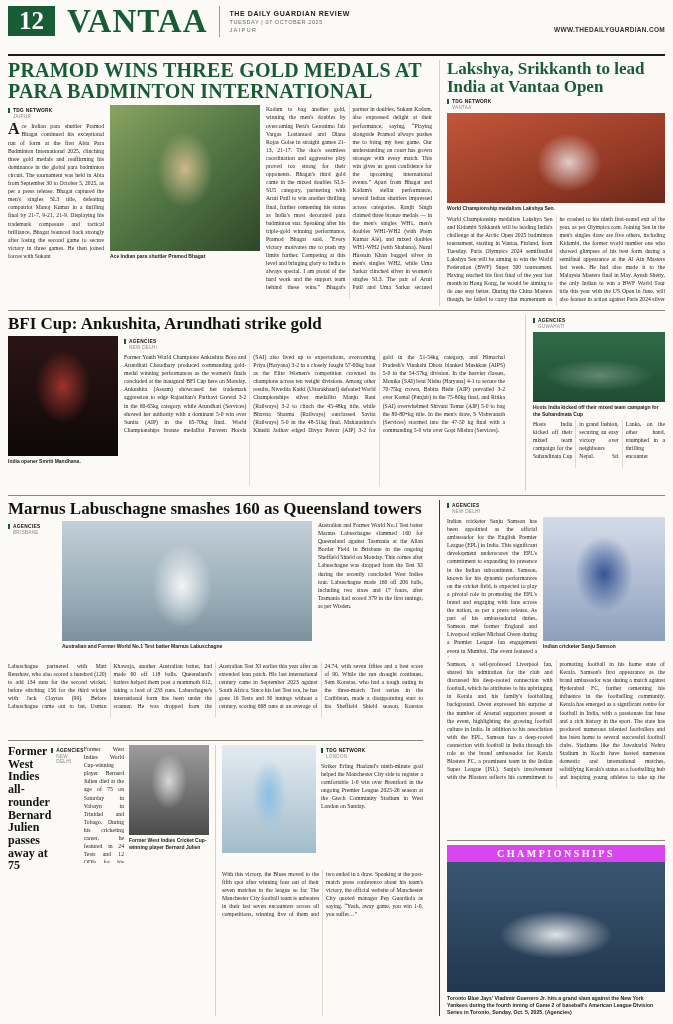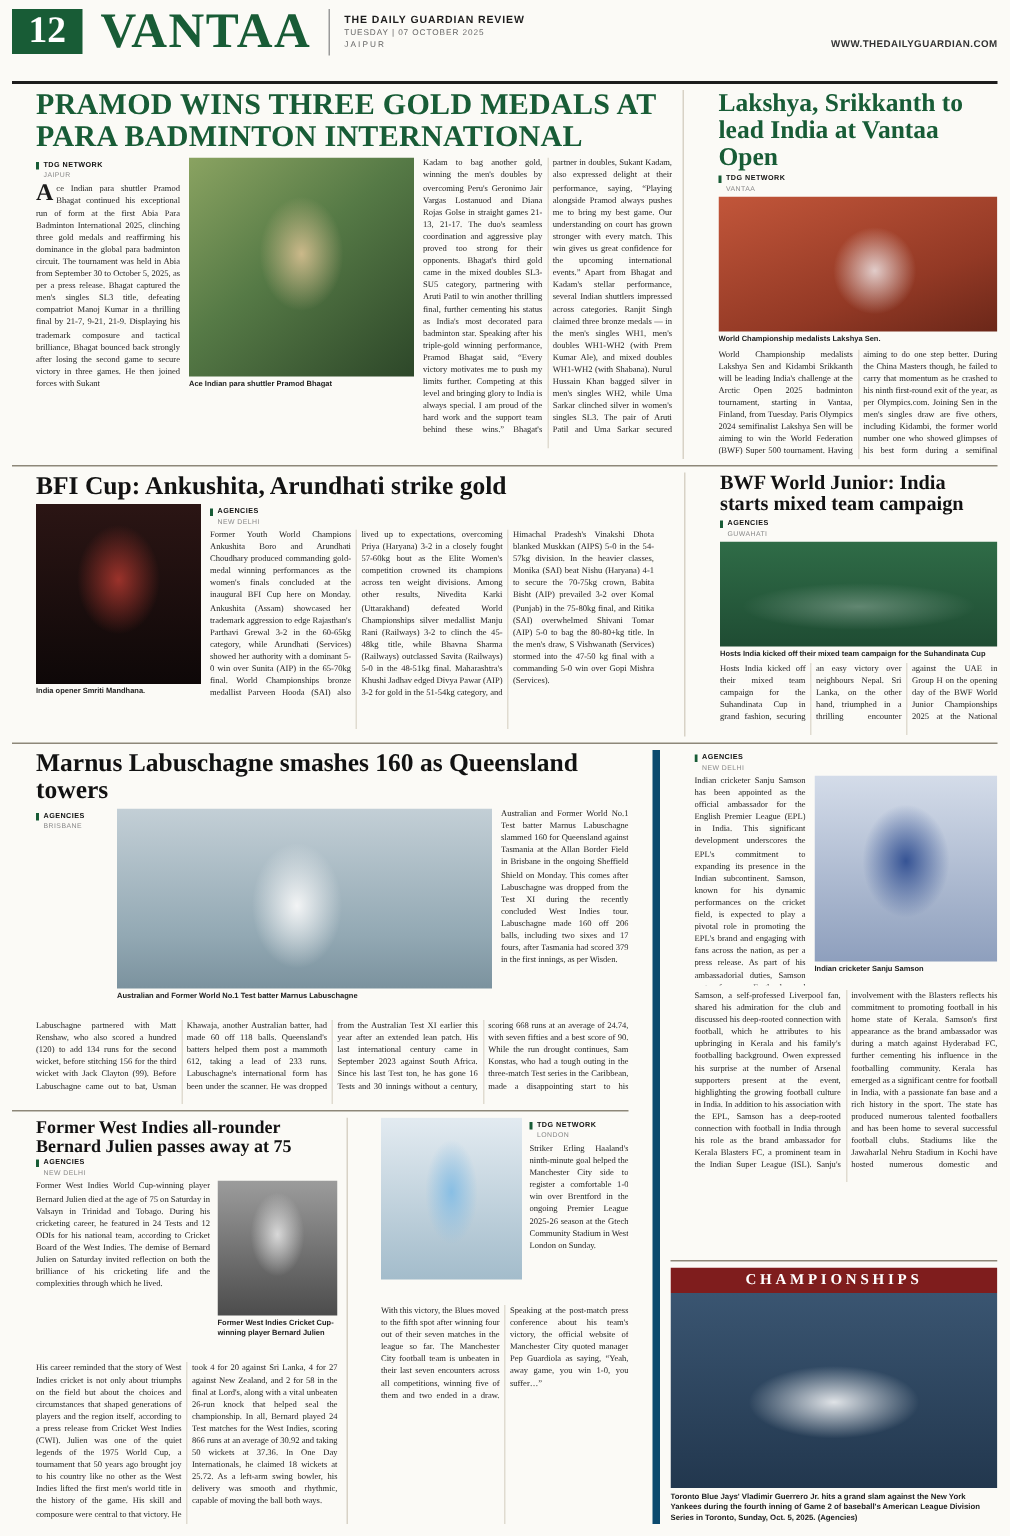--- a/index.html
+++ b/index.html
@@ -33,33 +33,33 @@
   .byline .agency { display:block; font-size:4.8px; font-weight:bold; color:#111; border-left:2px solid #185c36; padding-left:3px; letter-spacing:.3px; }
   .byline .loc { display:block; font-size:4.6px; color:#888; padding-left:5px; margin-top:1px; letter-spacing:.3px; }
   .body { font-size:5.7px; line-height:1.42; text-align:justify; color:#1c1c1c; overflow:hidden; }
   .cols-2 { column-count:2; column-gap:7px; column-rule:1px solid #e0dbd0; }
   .cols-3 { column-count:3; column-gap:7px; column-rule:1px solid #e0dbd0; }
   .cols-4 { column-count:4; column-gap:7px; column-rule:1px solid #e0dbd0; }
   .dropcap::first-letter { float:left; font-size:16px; line-height:12px; font-weight:bold; padding:1px 2px 0 0; }
   figure { margin:0; overflow:hidden; }
   .img { width:100%; background-size:cover; }
   figcaption { font-family:"Liberation Sans", sans-serif; font-size:5px; font-weight:bold; color:#222; padding-top:2px; line-height:1.3; }
-  .art { overflow:hidden;margin-left:16px; }
+  .art { overflow:hidden; }
   .hrule { border-top:1px solid #8d8779; margin:4px 0; flex:none; }
 
   
   .row { display:flex; }
   .row1 { height:246px; flex:none; margin-top:4px; }
   .row2 { height:176px; flex:none; }
   .row3 { flex:1; overflow:hidden; }
   .art-pramod { width:432px; flex:none; padding-right:7px; border-right:1px solid #d8d2c6; }
   .art-lakshya { flex:1; padding-left:7px; }
-  .art-bfi { width:433px; flex:none; padding-right:20px; border-right:1px solid #d8d2c6; }
+  .art-bfi { width:518px; flex:none; padding-right:20px; border-right:1px solid #d8d2c6; }
   .art-bwf { flex:1; padding-left:7px; }
-  .col-left { width:432px; flex:none; padding-right:16px; border-right:5px solid #0c4a6e; display:flex; flex-direction:column; }
+  .col-left { width:432px; flex:none; padding-right:16px; border-right:1px solid #0c4a6e; display:flex; flex-direction:column; }
   .col-right { flex:1; padding-left:7px; display:flex; flex-direction:column; }
 
   
   .p-flex { display:flex; gap:6px; height:194px; margin-top:3px; }
   .p-colA { width:96px; flex:none; display:flex; flex-direction:column; }
   .p-colA .body { flex:1; }
   .fig-pramod { width:150px; flex:none; }
   .img-pramod { height:146px;
     background: radial-gradient(ellipse 30% 42% at 50% 44%, rgba(224,196,150,.85), transparent 62%),
                 linear-gradient(140deg,#8aa361,#567a46 45%,#2d4729); }
@@ -103,41 +103,41 @@
   .s-flex { display:flex; gap:6px; height:140px; }
   .s-bodyA { flex:1; }
   .fig-samson { width:122px; flex:none; }
   .img-samson { height:124px;
     background: radial-gradient(ellipse 36% 46% at 50% 46%, rgba(43,74,143,.92), transparent 66%),
                 linear-gradient(180deg,#d4dce9,#8e9fbd); }
   .s-body2 { height:128px; margin-top:3px; }
 
   
   .bottom-row { flex:1; overflow:hidden; }
-  .art-bernard { width:208px; flex:none; padding-right:6px; border-right:1px solid #d8d2c6; display:flex; flex-direction:column; }
+  .art-bernard { width:208px; flex:none; padding-right:6px; border-right:1px solid #d8d2c6; display:flex; }
   .art-premier { flex:1; padding-left:6px; display:flex; flex-direction:column; }
   .b-flex { display:flex; gap:5px; height:118px; }
   .b-bodyA { flex:1; }
   .fig-bernard { width:80px; flex:none; }
   .img-bernard { height:90px;
     background: radial-gradient(ellipse 36% 50% at 50% 40%, rgba(232,232,232,.85), transparent 62%),
                 linear-gradient(180deg,#9c9c9c,#4c4c4c); }
   .b-body2 { flex:1; margin-top:3px; }
   .p2-flex { display:flex; gap:5px; height:122px; }
   .fig-haaland { width:94px; flex:none; }
   .img-haaland { height:108px;
     background: radial-gradient(ellipse 30% 52% at 50% 46%, rgba(133,189,228,.95), transparent 62%),
                 linear-gradient(180deg,#e3ebf1,#a3bccb); }
   .p2-right { flex:1; display:flex; flex-direction:column; }
   .p2-right .body { flex:1; }
   .p2-body2 { flex:1; margin-top:3px; }
 
   
   .champ { flex:1; display:flex; flex-direction:column; overflow:hidden; }
-  .champ-banner { background:#7f1d1d; color:#fff; font-weight:bold; font-size:10px; letter-spacing:2.5px; text-align:center; padding:3px 0; flex:none; }
+  .champ-banner { background:#d946ef; color:#fff; font-weight:bold; font-size:10px; letter-spacing:2.5px; text-align:center; padding:3px 0; flex:none; }
   .img-baseball { flex:1; min-height:110px;
     background: radial-gradient(ellipse 42% 30% at 50% 56%, rgba(255,255,255,.85), transparent 62%),
                 linear-gradient(180deg,#3a5571,#22374e); }
   .champ-caption { font-family:"Liberation Sans", sans-serif; font-size:5.2px; font-weight:bold; line-height:1.35; color:#1d1d1d; padding-top:3px; flex:none; }
 </style>
 </head>
 <body>
 
 <div class="page">
 
@@ -199,21 +199,20 @@
           <div class="byline">
             <span class="agency">AGENCIES</span>
             <span class="loc">NEW DELHI</span>
           </div>
           <div class="body cols-3">Former Youth World Champions Ankushita Boro and Arundhati Choudhary produced commanding gold-medal winning performances as the women's finals concluded at the inaugural BFI Cup here on Monday. Ankushita (Assam) showcased her trademark aggression to edge Rajasthan's Parthavi Grewal 3-2 in the 60-65kg category, while Arundhati (Services) showed her authority with a dominant 5-0 win over Sunita (AIP) in the 65-70kg final. World Championships bronze medallist Parveen Hooda (SAI) also lived up to expectations, overcoming Priya (Haryana) 3-2 in a closely fought 57-60kg bout as the Elite Women's competition crowned its champions across ten weight divisions. Among other results, Nivedita Karki (Uttarakhand) defeated World Championships silver medallist Manju Rani (Railways) 3-2 to clinch the 45-48kg title, while Bhavna Sharma (Railways) outclassed Savita (Railways) 5-0 in the 48-51kg final. Maharashtra's Khushi Jadhav edged Divya Pawar (AIP) 3-2 for gold in the 51-54kg category, and Himachal Pradesh's Vinakshi Dhota blanked Muskkan (AIPS) 5-0 in the 54-57kg division. In the heavier classes, Monika (SAI) beat Nishu (Haryana) 4-1 to secure the 70-75kg crown, Babita Bisht (AIP) prevailed 3-2 over Komal (Punjab) in the 75-80kg final, and Ritika (SAI) overwhelmed Shivani Tomar (AIP) 5-0 to bag the 80-80+kg title. In the men's draw, S Vishwanath (Services) stormed into the 47-50 kg final with a commanding 5-0 win over Gopi Mishra (Services).</div>
         </div>
       </div>
     </article>
 
     <article class="art art-bwf">
-      <h2 class="hl h-md">BWF World Junior: India starts mixed team campaign</h2>
       <div class="byline">
         <span class="agency">AGENCIES</span>
         <span class="loc">GUWAHATI</span>
       </div>
       <figure>
         <div class="img img-bwf"></div>
         <figcaption>Hosts India kicked off their mixed team campaign for the Suhandinata Cup</figcaption>
       </figure>
       <div class="body cols-3">Hosts India kicked off their mixed team campaign for the Suhandinata Cup in grand fashion, securing an easy victory over neighbours Nepal. Sri Lanka, on the other hand, triumphed in a thrilling encounter against the UAE in Group H on the opening day of the BWF World Junior Championships 2025 at the National Centre of Excellence here on Monday. India, seeded second, experimented with their lineup but easily sailed through 45-18, 45-17 in their Group H opener while Sri Lanka took advantage of the changes made by the UAE to win 50-45, 45-34, 45-44, as per a press release from the Badminton Association of India (BAI). All other top countries, including 14-time champions China, former champions Indonesia and South Korea, had little problem beating their respective opponents in two straight sets to get their campaign rolling. The mixed team championships are being played under a new best-of-three relay scoring format, where all five matches are played with a race to 9 points, with the team reaching 45 points first winning the set.</div>
     </article>

